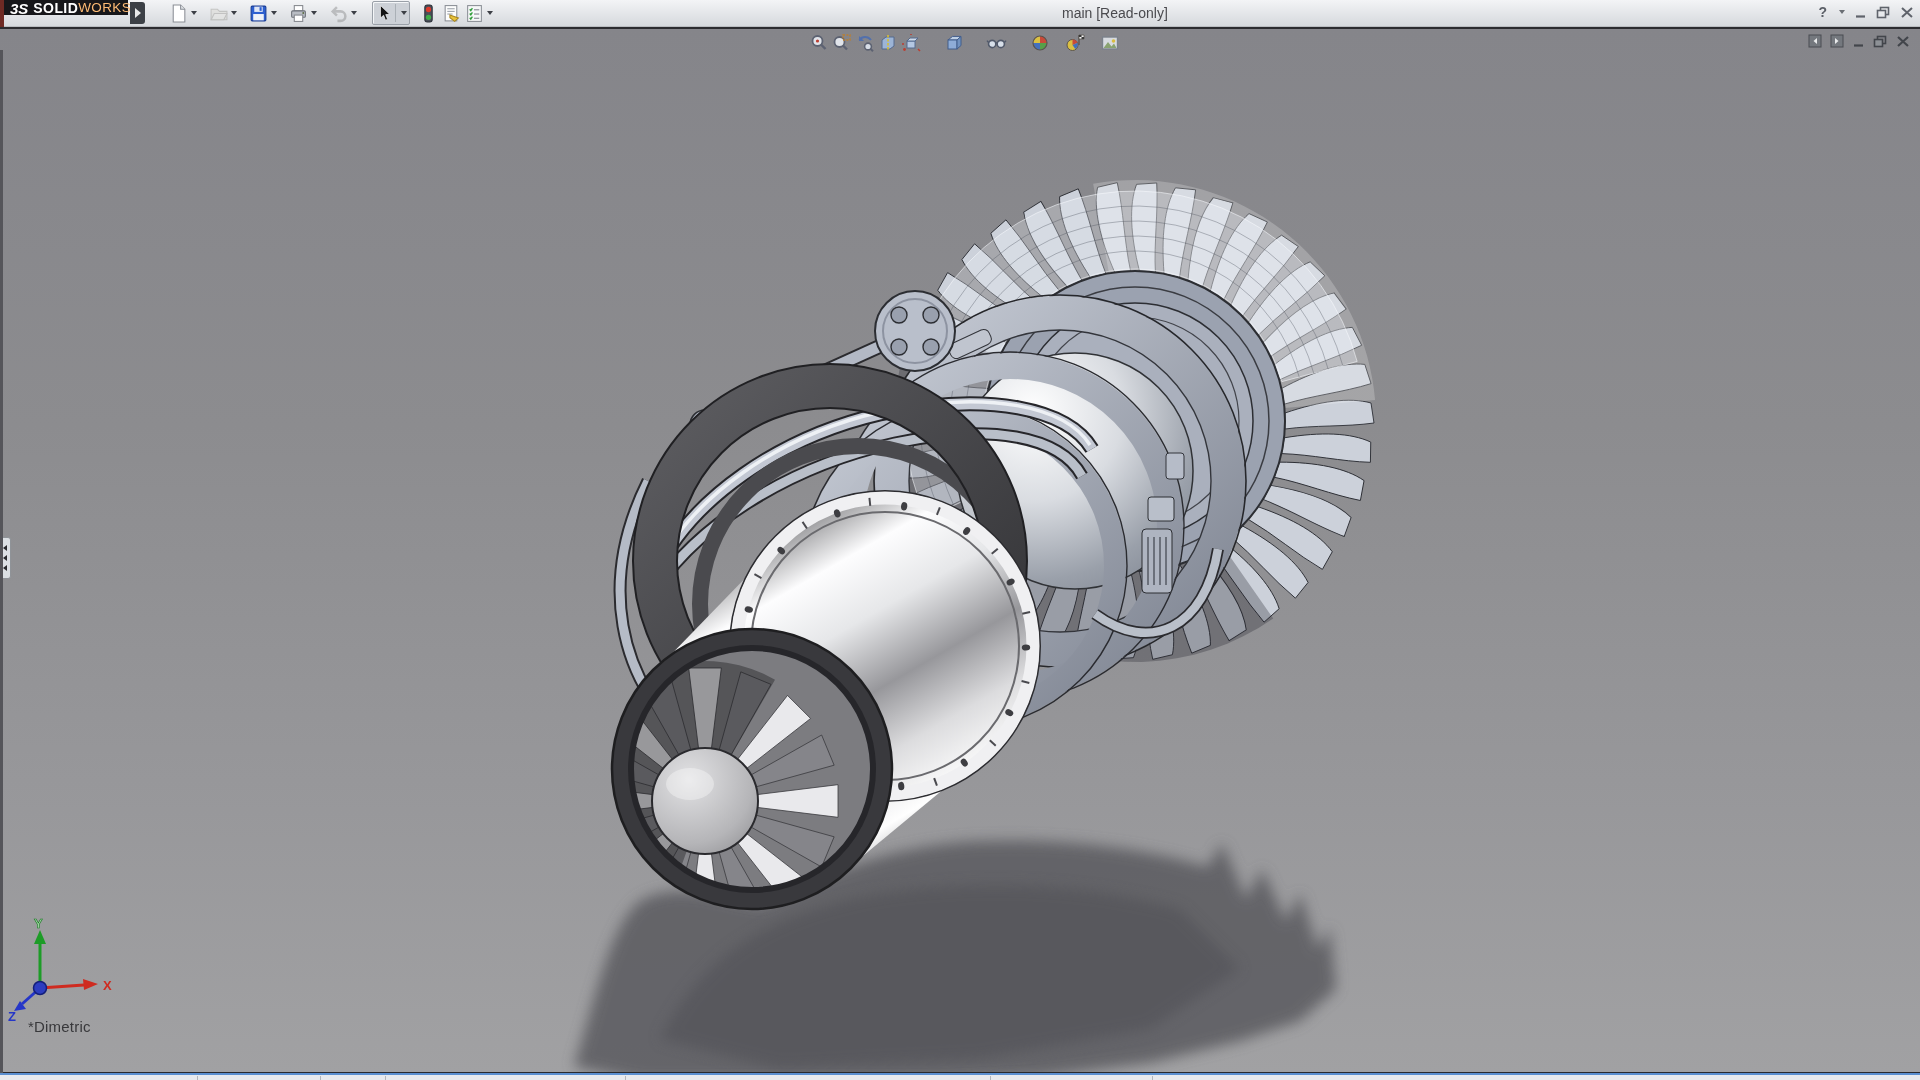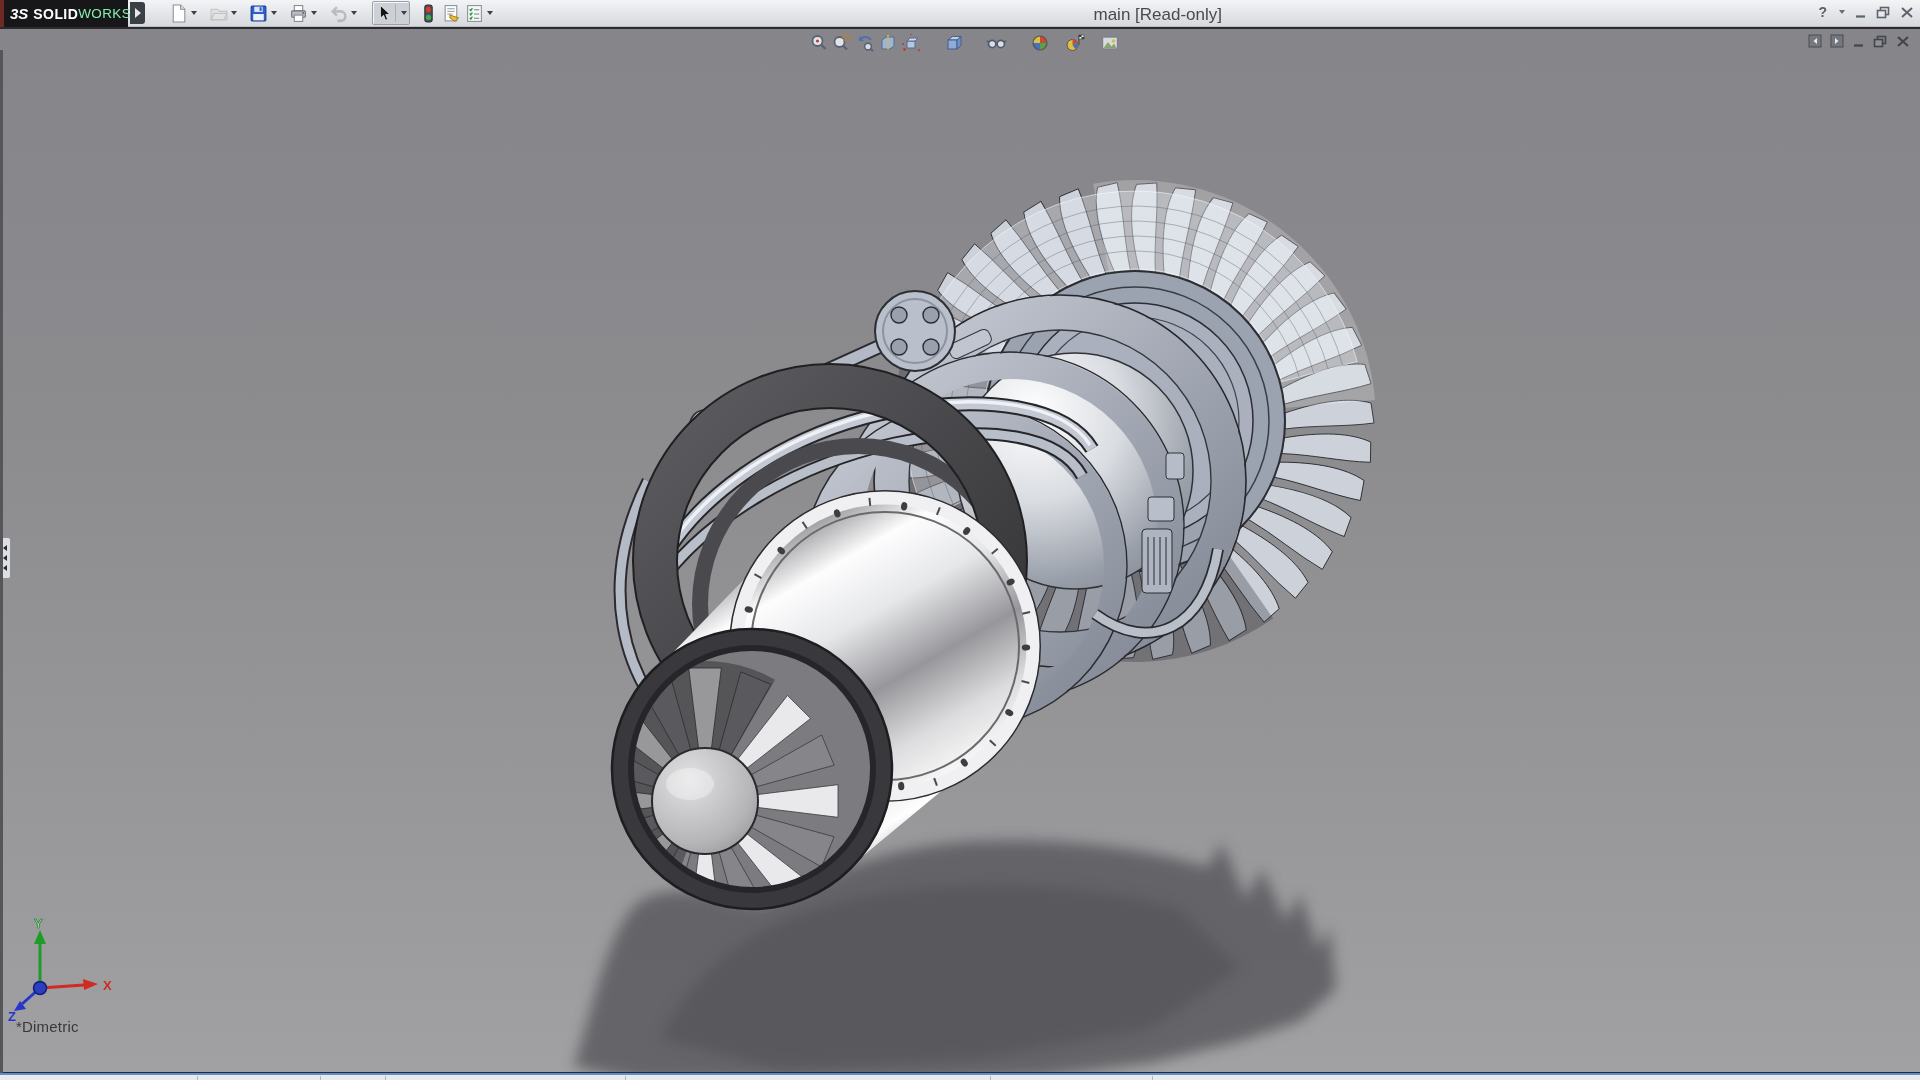--- a/index.html
+++ b/index.html
@@ -3,42 +3,42 @@
 <meta charset="utf-8">
 <style>
   html,body{margin:0;padding:0;width:1920px;height:1080px;overflow:hidden;
     font-family:"Liberation Sans","DejaVu Sans",sans-serif;background:#9a9a9c;}
   .app{position:relative;width:1920px;height:1080px;}
 
   
   .titlebar{position:absolute;left:0;top:0;width:1920px;height:26px;
     background:linear-gradient(#f3f4f6,#d6d9dd);border-bottom:1px solid #b9bcc0;}
   .darkline{position:absolute;left:0;top:27px;width:1920px;height:2px;background:#2b2b2f;}
-  .logo{position:absolute;left:0;top:0;width:128px;height:27px;background:#17171a;
-    color:#fff;display:flex;align-items:center;padding-left:10px;box-sizing:border-box;}
+  .logo{position:absolute;left:0;top:0;width:128px;height:15px;background:#17171a;
+    color:#fff;display:flex;padding-left:10px;box-sizing:border-box;}
   .logo .g{font-style:italic;font-weight:bold;font-size:15px;margin-right:5px;}
   .logo .b{font-weight:bold;font-size:14px;letter-spacing:.4px;}
-  .logo .l{font-weight:300;font-size:13.5px;letter-spacing:.4px;color:#86efac;}
+  .logo .l{font-weight:300;font-size:13.5px;letter-spacing:.4px;color:#fdba74;}
   .red-sliver{position:absolute;left:0;top:0;width:4px;height:50px;background:#6e2a24;}
   .edge-left{position:absolute;left:0;top:50px;width:3px;bottom:7px;background:#55555a;}
   .flyout{position:absolute;left:130px;top:2px;width:15px;height:22px;background:#3c4046;
     border-radius:0 3px 3px 0;display:flex;align-items:center;justify-content:center;cursor:pointer;}
   .flyout .tri{width:0;height:0;border-left:6px solid #e8e9ea;border-top:5px solid transparent;border-bottom:5px solid transparent;}
   .tools{position:absolute;left:168px;top:1px;height:24px;display:flex;align-items:center;}
   .tool{display:flex;align-items:center;height:22px;padding:0 1px;margin-right:2px;}
   .tool .ic{width:19px;height:19px;display:block;}
   .tool.disabled .ic{opacity:.42;filter:grayscale(85%);}
   .caret{width:0;height:0;border-top:4px solid #3c3f45;border-left:3.5px solid transparent;
     border-right:3.5px solid transparent;margin-left:3px;}
   .tool.seg{margin-right:10px;}
   .selbox{display:flex;align-items:center;border:1px solid #9aa0a8;background:#cdd1d7;
     box-shadow:inset 1px 1px 0 #f4f6f8;border-radius:2px;height:22px;padding:0 2px;margin:0 8px 0 4px;}
   .selbox .sep{width:1px;height:18px;background:#aab0b6;margin:0 2px;}
-  .wintitle{position:absolute;left:1062px;top:5px;width:160px;text-align:right;
-    font-size:17px;color:#4a4a4e;}
+  .wintitle{position:absolute;left:1062px;top:5px;width:160px;text-align:left;
+    font-size:14px;color:#4a4a4e;}
   .wc{position:absolute;right:6px;top:2px;display:flex;align-items:center;gap:9px;height:20px;}
   .wc .q{font-size:14px;font-weight:bold;color:#5a5e66;}
   .wc .caret{border-top-color:#6a6e74;}
   .wc svg{display:block;}
 
   
   .viewport{position:absolute;left:0;top:29px;width:1920px;height:1044px;
     background:linear-gradient(180deg,#85858a 0%,#8c8c8f 38%,#97979a 72%,#a1a1a3 100%);}
   .scene{position:absolute;left:0;top:0;width:1920px;height:1044px;}
 
@@ -48,21 +48,21 @@
   .hu.gap-s{margin-left:12px;}
 
   .docwc{position:absolute;right:10px;top:5px;display:flex;align-items:center;gap:8px;}
   .docwc svg{display:block;}
 
   .splitter-tab{position:absolute;left:0;top:508px;width:10px;height:40px;background:#dce0e4;
     border:1px solid #8f9398;border-left:none;border-radius:0 3px 3px 0;
     display:flex;flex-direction:column;align-items:center;justify-content:center;gap:4px;cursor:pointer;}
   .splitter-tab .t{width:0;height:0;border-right:4px solid #2a2a2e;border-top:3px solid transparent;border-bottom:3px solid transparent;}
 
-  .viewlabel{position:absolute;left:16px;bottom:38px;font-size:15px;color:#38383b;letter-spacing:.2px;}
+  .viewlabel{position:absolute;left:28px;bottom:38px;font-size:15px;color:#38383b;letter-spacing:.2px;}
   .triad{position:absolute;left:6px;bottom:52px;}
 
   
   .strip{position:absolute;left:0;bottom:0;width:1920px;height:7px;background:#e8eaee;
     border-top:1px solid #2a2a2e;box-shadow:inset 0 2px 0 #5b8fd0;}
   .strip .sep{position:absolute;top:3px;bottom:0;width:1px;background:#b4b7bc;}
 </style>
 </head>
 <body>
 

